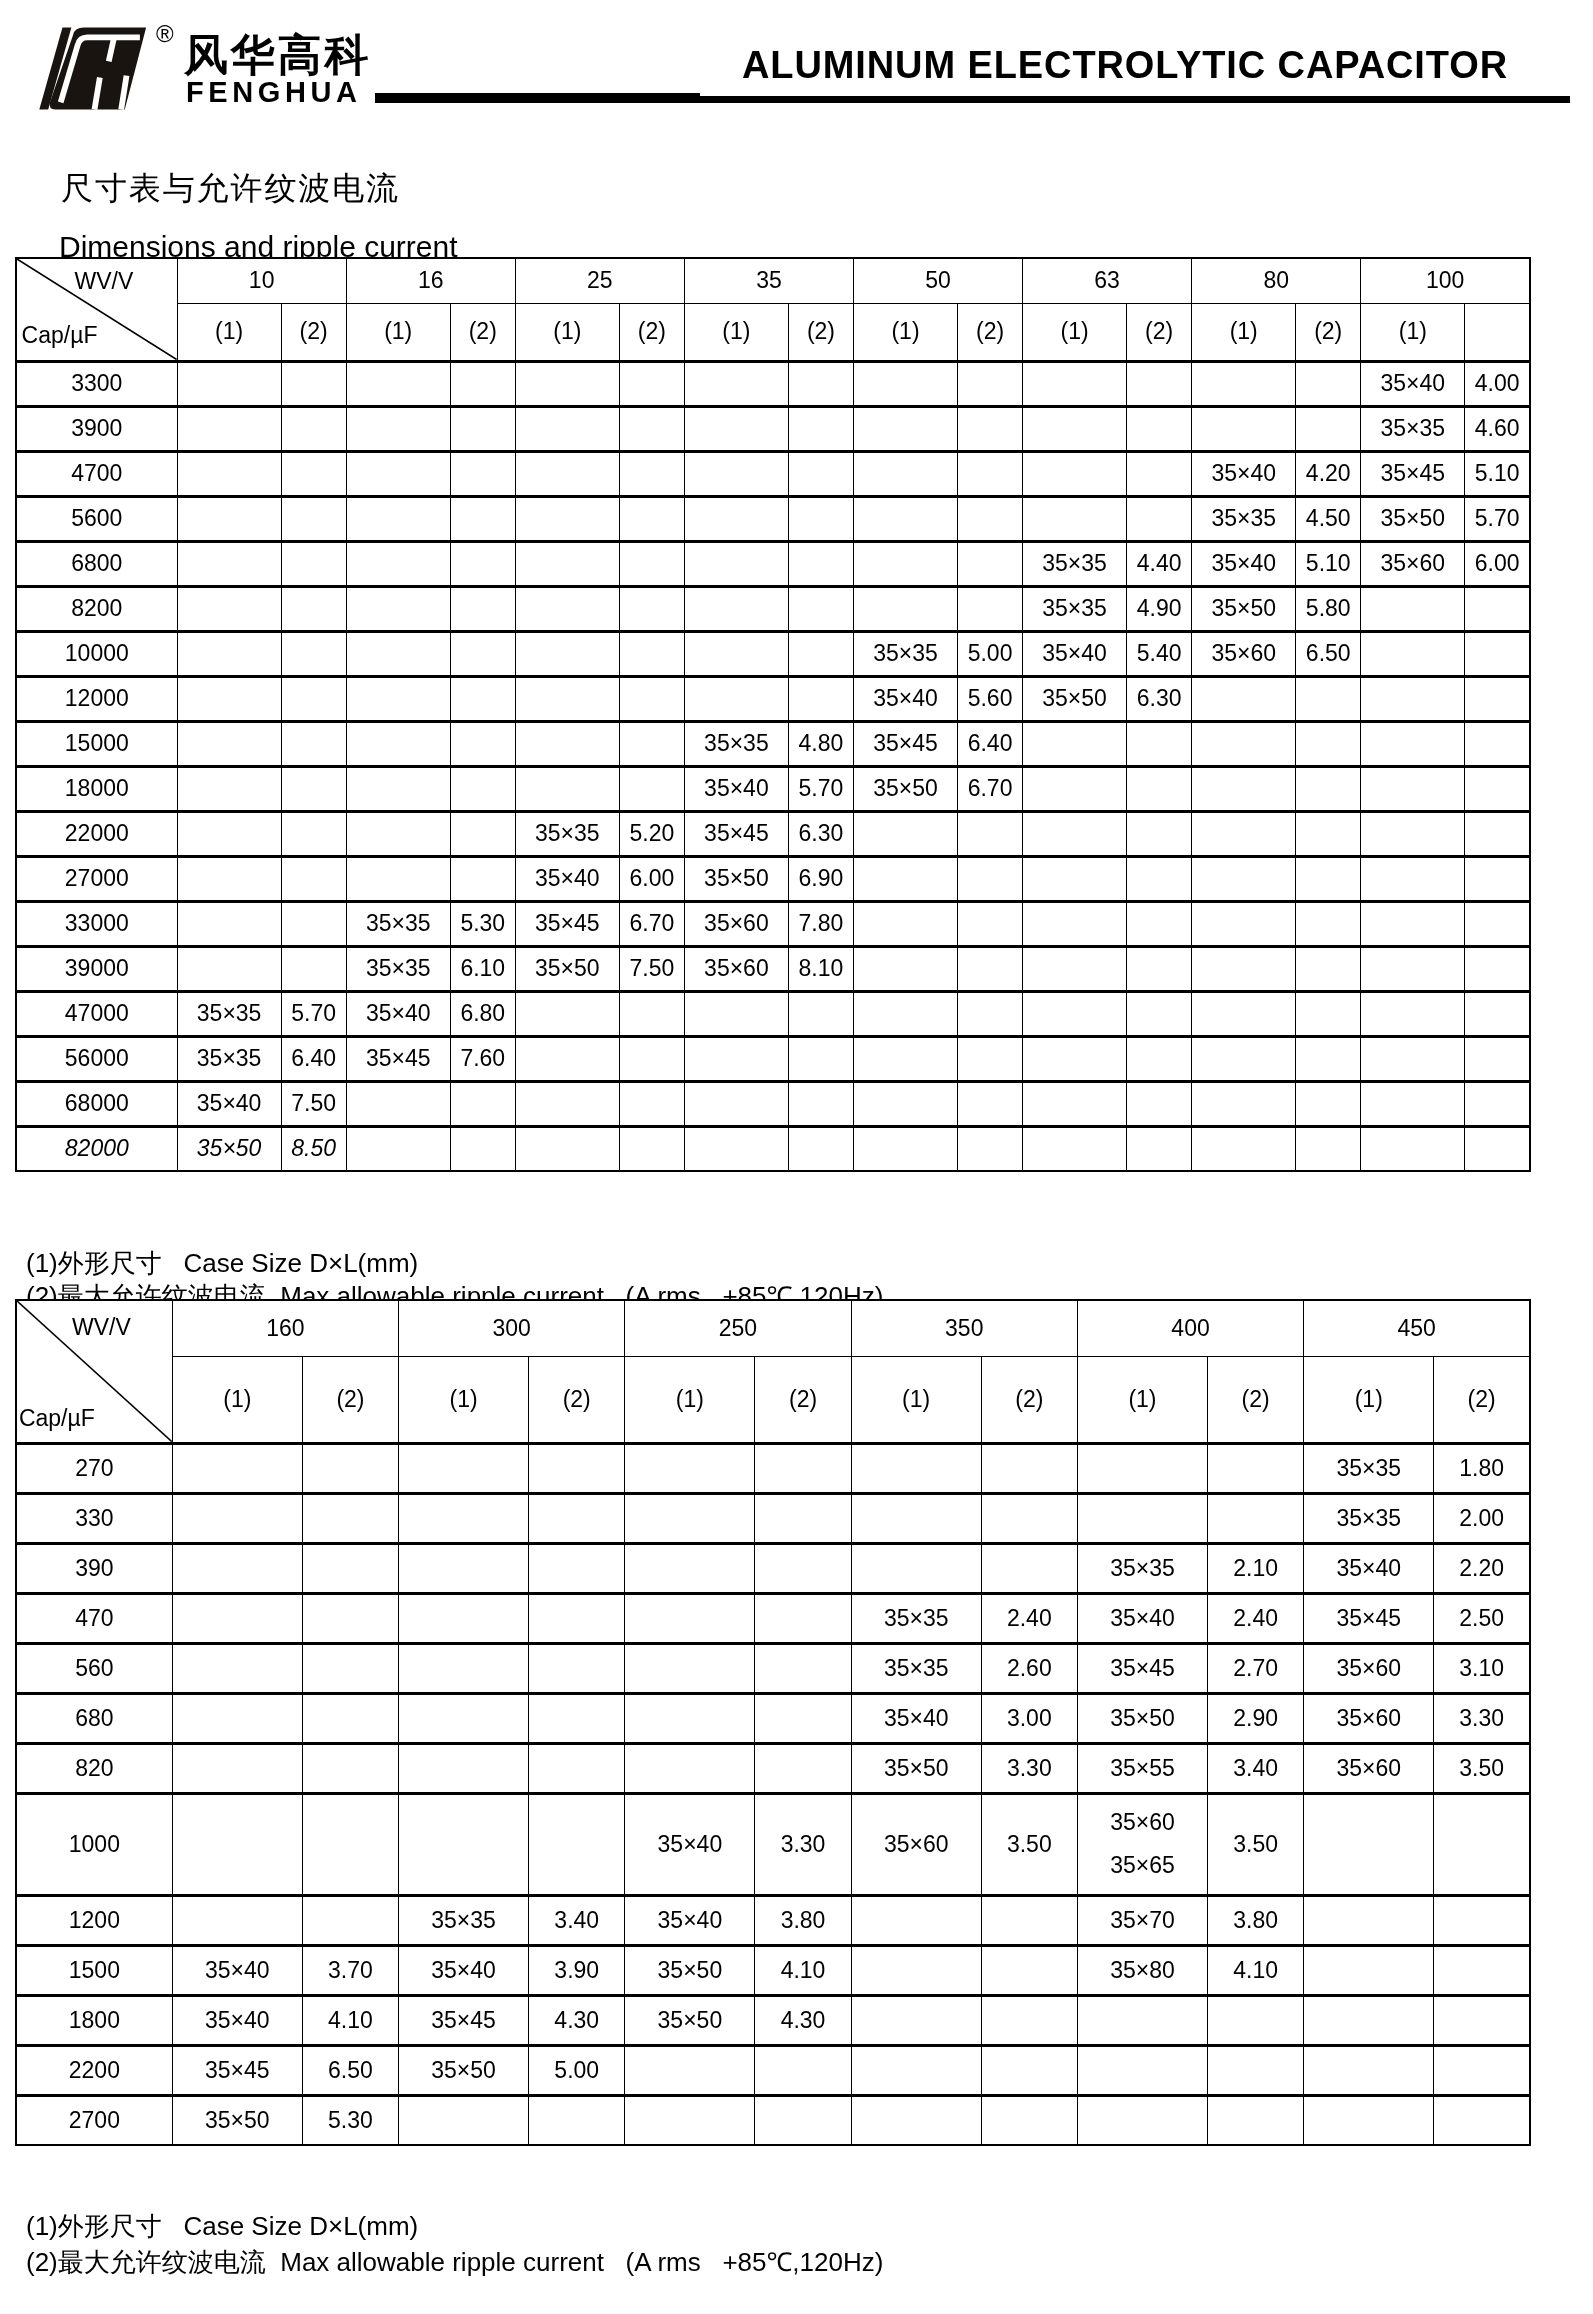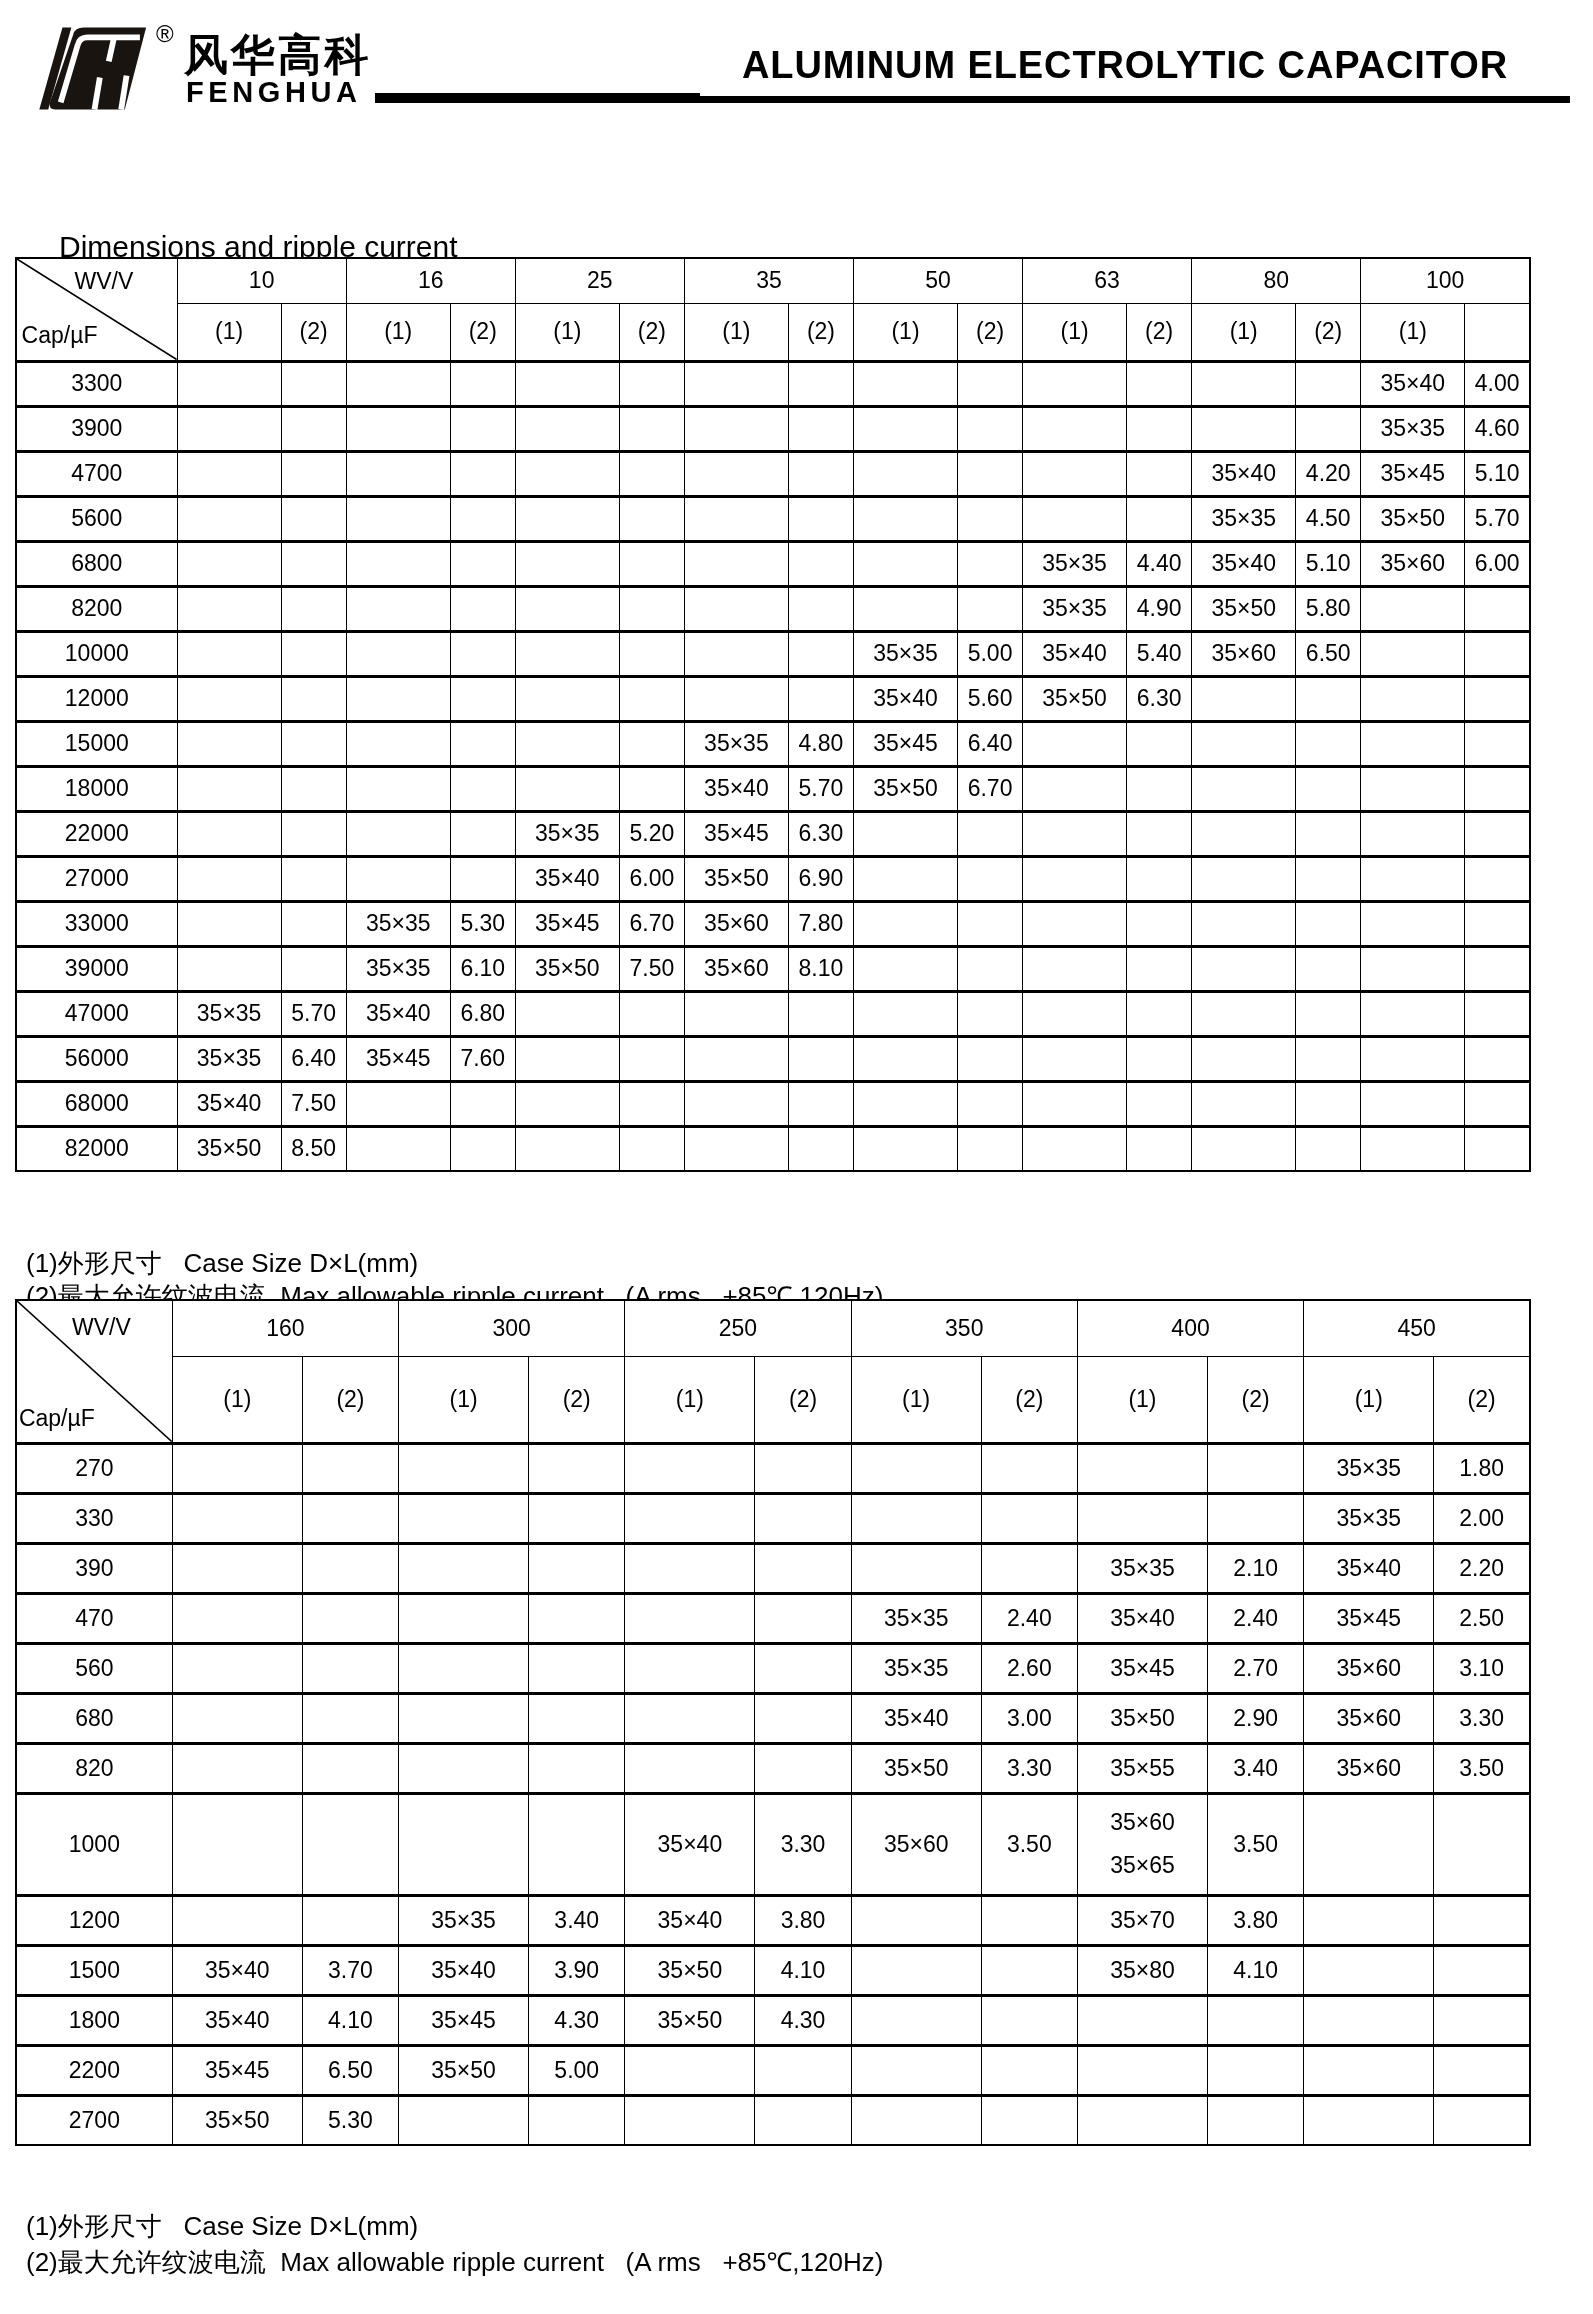--- a/index.html
+++ b/index.html
@@ -57,20 +57,21 @@
     <path d="M66,96 L72,60" fill="none" stroke="#ffffff" stroke-width="6.5"></path>
     <path d="M96,96 L102,58" fill="none" stroke="#ffffff" stroke-width="6.5"></path>
   </svg>
   <span class="reg-mark">®</span>
   <div class="brand-cn">风华高科</div>
   <div class="brand-en">FENGHUA</div>
   <h1 class="doc-title">ALUMINUM ELECTROLYTIC CAPACITOR</h1>
   <div class="header-rule-step"></div>
   <div class="header-rule"></div>
 
+  <div class="sec-cn">尺寸表与允许纹波电流</div>
   <div class="sec-en">Dimensions and ripple current</div>
 
   <div id="table1-host" class="tbl-host">
       <table class="cap-table t1">
         <colgroup>
           <col style="width: 161px;">
           <col style="width: 104px;">
           <col style="width: 65px;">
           <col style="width: 104px;">
           <col style="width: 65px;">
@@ -437,21 +438,21 @@
             <td></td>
             <td></td>
             <td></td>
             <td></td>
             <td></td>
             <td></td>
             <td></td>
             <td></td>
             <td></td>
           </tr>
-          <tr style="height: 45px;">
+          <tr style="height: 45px; font-style: italic;">
             <td>82000</td>
             <td>35×50</td>
             <td>8.50</td>
             <td></td>
             <td></td>
             <td></td>
             <td></td>
             <td></td>
             <td></td>
             <td></td>

